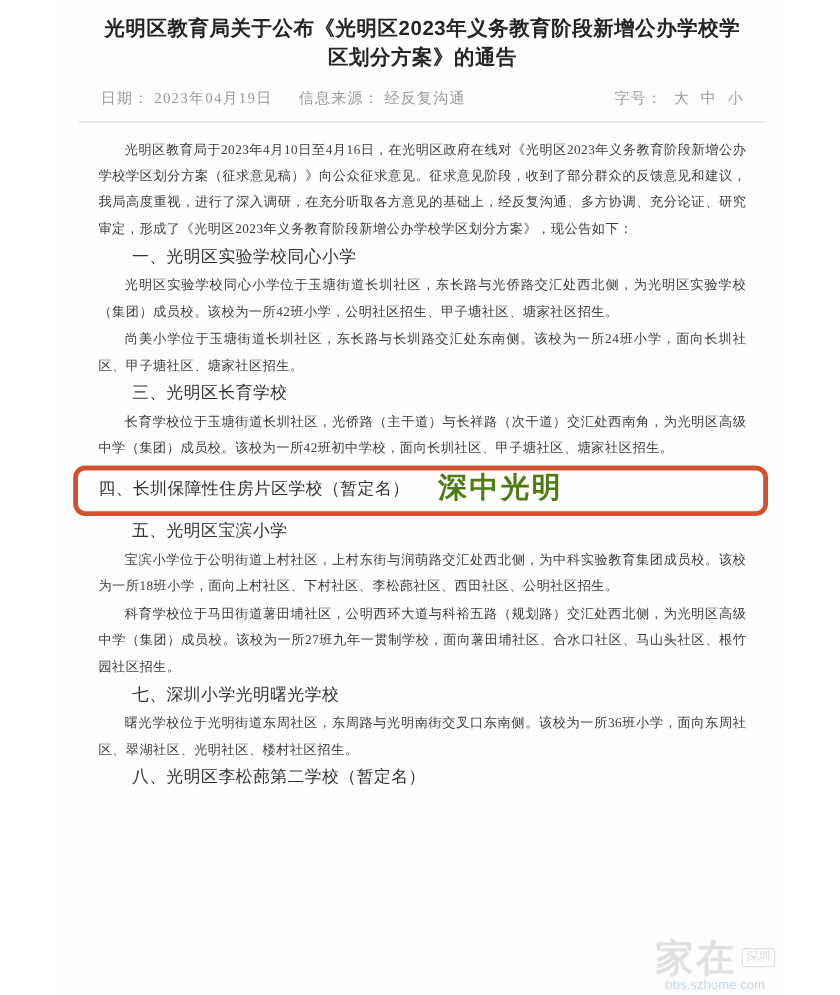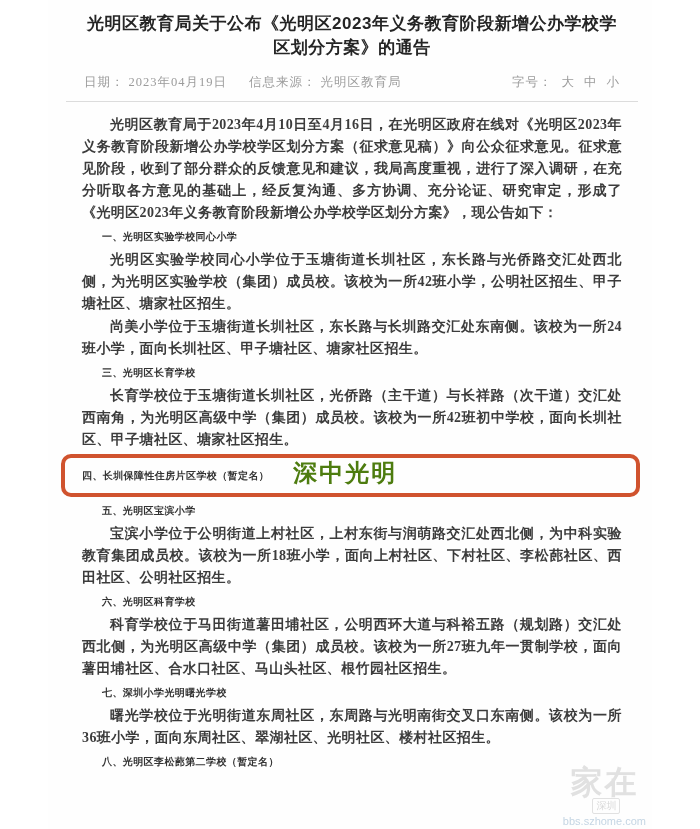--- a/index.html
+++ b/index.html
@@ -39,32 +39,31 @@
   .fontsize-group span.fs-opt {
     margin-left: 9px;
     cursor: pointer;
   }
   .divider {
     border: none;
     border-top: 1px solid #dcdcdc;
     margin: 0 -16px 12px -16px;
   }
   .body-text p.para {
-    font-size: 14px;
+    font-size: 11px;
     line-height: 22px;
     text-align: justify;
     text-indent: 2em;
     letter-spacing: 0.4px;
     margin: 1px 0;
-    font-weight: bold;
   }
   .body-text h2.sec-heading {
-    font-size: 10px;
+    font-size: 14px;
     line-height: 22px;
-    font-weight: 700;
+    font-weight: 400;
     color: #333333;
     text-indent: 2em;
     letter-spacing: 0.4px;
     margin: 2px 0 1px 0;
   }
   .highlight-box {
     border: 4px solid #d0532e;
     border-radius: 10px;
     margin: 3px -18px 3px -21px;
     padding: 2px 15px 6px 17px;
@@ -83,21 +82,21 @@
     line-height: 26px;
   }
   .watermark {
     position: absolute;
     right: 6px;
     bottom: 2px;
     text-align: left;
     pointer-events: none;
     line-height: 1;
   }
-  .wm-top { display: flex; align-items: center; flex-direction: column; }
+  .wm-top { display: flex; align-items: center; }
   .wm-main {
     font-size: 32px;
     font-weight: 700;
     color: rgba(190,190,190,0.45);
     letter-spacing: 2px;
   }
   .wm-badge {
     font-size: 10px;
     color: rgba(180,180,180,0.5);
     border: 1px solid rgba(190,190,190,0.45);
@@ -116,21 +115,21 @@
 </style>
 </head>
 <body>
 
 <div class="page">
 
   <h1 class="doc-title">光明区教育局关于公布《光明区2023年义务教育阶段新增公办学校学区划分方案》的通告</h1>
 
   <div class="meta-row">
     <div class="meta-left">
-      <span>日期：</span><span>2023年04月19日</span><span class="meta-source">信息来源：</span><span>光明区教育局</span>
+      <span>日期：</span><span>2023年04月19日</span><span class="meta-source">信息来源：</span><span>经反复沟通</span>
     </div>
     <div class="fontsize-group">
       <span>字号：</span><span class="fs-opt">大</span><span class="fs-opt">中</span><span class="fs-opt">小</span>
     </div>
   </div>
 
   <hr class="divider">
 
   <div class="body-text">
 
@@ -146,21 +145,20 @@
 
     <div class="highlight-box">
       <div>
         <h2 class="sec-heading">四、长圳保障性住房片区学校（暂定名）</h2><span class="annotation">深中光明</span>
       </div>
     </div>
 
     <h2 class="sec-heading">五、光明区宝滨小学</h2>
     <p class="para">宝滨小学位于公明街道上村社区，上村东街与润萌路交汇处西北侧，为中科实验教育集团成员校。该校为一所18班小学，面向上村社区、下村社区、李松蓢社区、西田社区、公明社区招生。</p>
 
-    <h2 class="sec-heading">六、光明区科育学校</h2>
     <p class="para">科育学校位于马田街道薯田埔社区，公明西环大道与科裕五路（规划路）交汇处西北侧，为光明区高级中学（集团）成员校。该校为一所27班九年一贯制学校，面向薯田埔社区、合水口社区、马山头社区、根竹园社区招生。</p>
 
     <h2 class="sec-heading">七、深圳小学光明曙光学校</h2>
     <p class="para">曙光学校位于光明街道东周社区，东周路与光明南街交叉口东南侧。该校为一所36班小学，面向东周社区、翠湖社区、光明社区、楼村社区招生。</p>
 
     <h2 class="sec-heading">八、光明区李松蓢第二学校（暂定名）</h2>
 
   </div>
 
   <div class="watermark">

